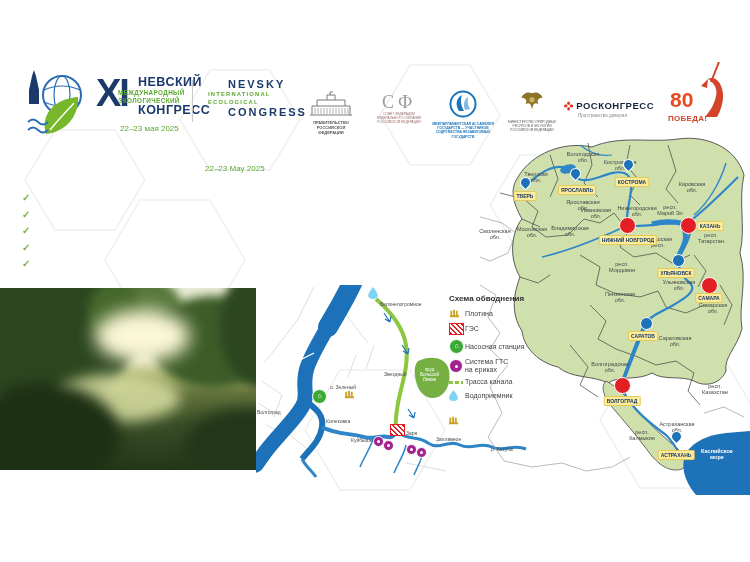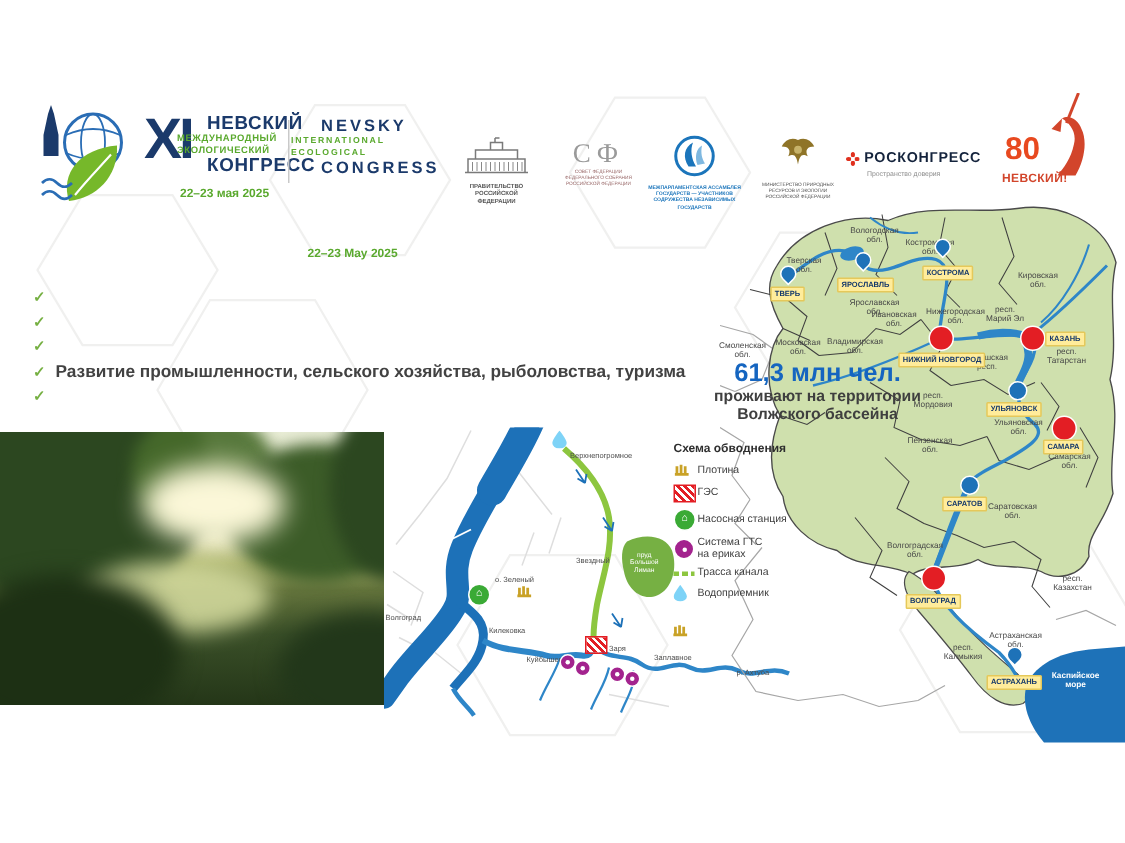--- a/index.html
+++ b/index.html
@@ -7,21 +7,21 @@
   .abs{position:absolute;}
   
   .bghex{position:absolute;left:0;top:0;z-index:0;}
   
   .navy{color:#1b3a6b;margin-left:20px;}
   .lgreen{color:#5aa92e;}
   .cl-big{font-weight:bold;font-size:12.5px;letter-spacing:.5px;line-height:13px;}
   .cl-small{font-weight:bold;font-size:6.3px;letter-spacing:.4px;line-height:7.5px;}
   .cl-big-en{font-weight:bold;font-size:11px;letter-spacing:2px;line-height:13px;}
   .cl-small-en{font-weight:bold;font-size:5.8px;letter-spacing:1.2px;line-height:7.5px;}
-  .cl-dates{font-weight:bold;font-size:8px;color:#5aa92e;}
+  .cl-dates{font-weight:normal;font-size:8px;color:#5aa92e;}
   .logo-cap{font-size:4px;line-height:5px;color:#555;text-align:center;white-space:pre-line;}
   
   .title{position:absolute;left:18px;top:157px;width:400px;color:#1565c0;font-weight:bold;font-size:13.5px;line-height:16px;z-index:4;}
   .bullets{position:absolute;left:22px;top:192px;z-index:4;}
   .brow{display:flex;align-items:flex-start;height:16.5px;}
   .check{color:#76b043;font-weight:bold;font-size:10px;width:15px;}
   .btext{color:#424242;font-weight:bold;font-size:11.5px;white-space:nowrap;}
   
   .stat{position:absolute;left:456px;top:240px;width:178px;text-align:center;z-index:6;}
   .stat-v{color:#1565c0;font-weight:bold;font-size:17px;line-height:18px;}
@@ -78,21 +78,21 @@
       <path d="M2,52 q5,-5 10,0 q5,5 10,0 M2,60 q5,-5 10,0 q5,5 10,0" fill="none" stroke="#2a6db5" stroke-width="1.8"></path>
     </svg>
     <div class="abs navy" style="left:50px;top:8px;font-size:38px;font-weight:bold;letter-spacing:-2px;">XI</div>
     <div class="abs" style="left:92px;top:12px;">
       <div class="cl-big navy">НЕВСКИЙ</div>
       <div class="cl-small lgreen">МЕЖДУНАРОДНЫЙ</div>
       <div class="cl-small lgreen">ЭКОЛОГИЧЕСКИЙ</div>
       <div class="cl-big navy">КОНГРЕСС</div>
     </div>
     <div class="abs" style="left:166px;top:16px;width:1px;height:42px;background:#c9c9c9;"></div>
-    <div class="abs" style="left:168px;top:14px;">
+    <div class="abs" style="left:182px;top:14px;">
       <div class="cl-big-en navy">NEVSKY</div>
       <div class="cl-small-en lgreen">INTERNATIONAL</div>
       <div class="cl-small-en lgreen">ECOLOGICAL</div>
       <div class="cl-big-en navy">CONGRESS</div>
     </div>
     <div class="abs cl-dates" style="left:94px;top:60px;">22–23 мая 2025</div>
     <div class="abs cl-dates" style="left:179px;top:60px;margin-top:40px;">22–23 May 2025</div>
   </div>
 
   <div class="abs" style="left:304px;top:90px;width:54px;z-index:4;text-align:center;">
@@ -149,47 +149,41 @@
     <div style="font-size:4.6px;color:#8a8a8a;margin:2px 0 0 14px;">Пространство доверия</div>
   </div>
 
   <div class="abs" style="left:668px;top:62px;width:58px;height:74px;z-index:4;">
     <svg class="abs" style="left:30px;top:0;" width="26" height="56" viewBox="0 0 26 56">
       <path d="M21,0 L13,20" stroke="#d2452b" stroke-width="2" fill="none"></path>
       <path d="M10,17 C15,20 20,26 18,34 C16,44 11,50 7,55 L19,55 C25,45 27,32 23,24 C21,18 15,14 10,17 Z" fill="#d2452b"></path>
       <path d="M10,17 L3,24 L9,26 Z" fill="#d2452b"></path>
     </svg>
     <div class="abs" style="left:2px;top:26px;font-size:21px;font-weight:bold;color:#e8491f;">80</div>
-    <div class="abs" style="left:0;top:52px;font-size:8px;font-weight:bold;color:#d2452b;letter-spacing:.3px;">НЕВСКИЙ!</div>
+    <div class="abs" style="left:0;top:52px;font-size:8px;font-weight:bold;color:#d2452b;letter-spacing:.3px;">ПОБЕДА!</div>
   </div>
 
   <div class="bullets">
     <div class="brow">
         <span class="check">✓</span>
       </div>
     <div class="brow">
         <span class="check">✓</span>
       </div>
     <div class="brow">
         <span class="check">✓</span>
       </div>
     <div class="brow">
         <span class="check">✓</span>
-        <span class="btext">Развитие промышленности, сельского хозяйства, рыболовства, туризма</span>
-      </div>
-    <div class="brow">
-        <span class="check">✓</span>
-      </div>
-  </div>
-
-  <div class="stat">
-    <div class="stat-v">61,3 млн чел.</div>
-    <div class="stat-t">проживают на территории</div>
-    <div class="stat-t">Волжского бассейна</div>
-  </div>
+      </div>
+    <div class="brow">
+        <span class="check">✓</span>
+      </div>
+  </div>
+
 
   <div class="photo">
     <div class="blob" style="left:-45px;top:-55px;width:185px;height:175px;background:#2c4720;"></div>
     <div class="blob" style="left:88px;top:-15px;width:95px;height:80px;background:#486c2c;opacity:.9;"></div>
     <div class="blob" style="left:150px;top:8px;width:125px;height:92px;background:#3c5c28;"></div>
     <div class="blob" style="left:220px;top:-25px;width:85px;height:125px;background:#2c4720;"></div>
     <div class="blob" style="left:95px;top:22px;width:95px;height:52px;background:#fbf7d8;filter:blur(9px);"></div>
     <div class="blob" style="left:55px;top:86px;width:125px;height:48px;background:#d9dfa2;opacity:.85;filter:blur(7px);"></div>
     <div class="blob" style="left:-35px;top:95px;width:155px;height:105px;background:#1d3014;filter:blur(7px);"></div>
     <div class="blob" style="left:185px;top:120px;width:120px;height:80px;background:#22371a;filter:blur(7px);"></div>

